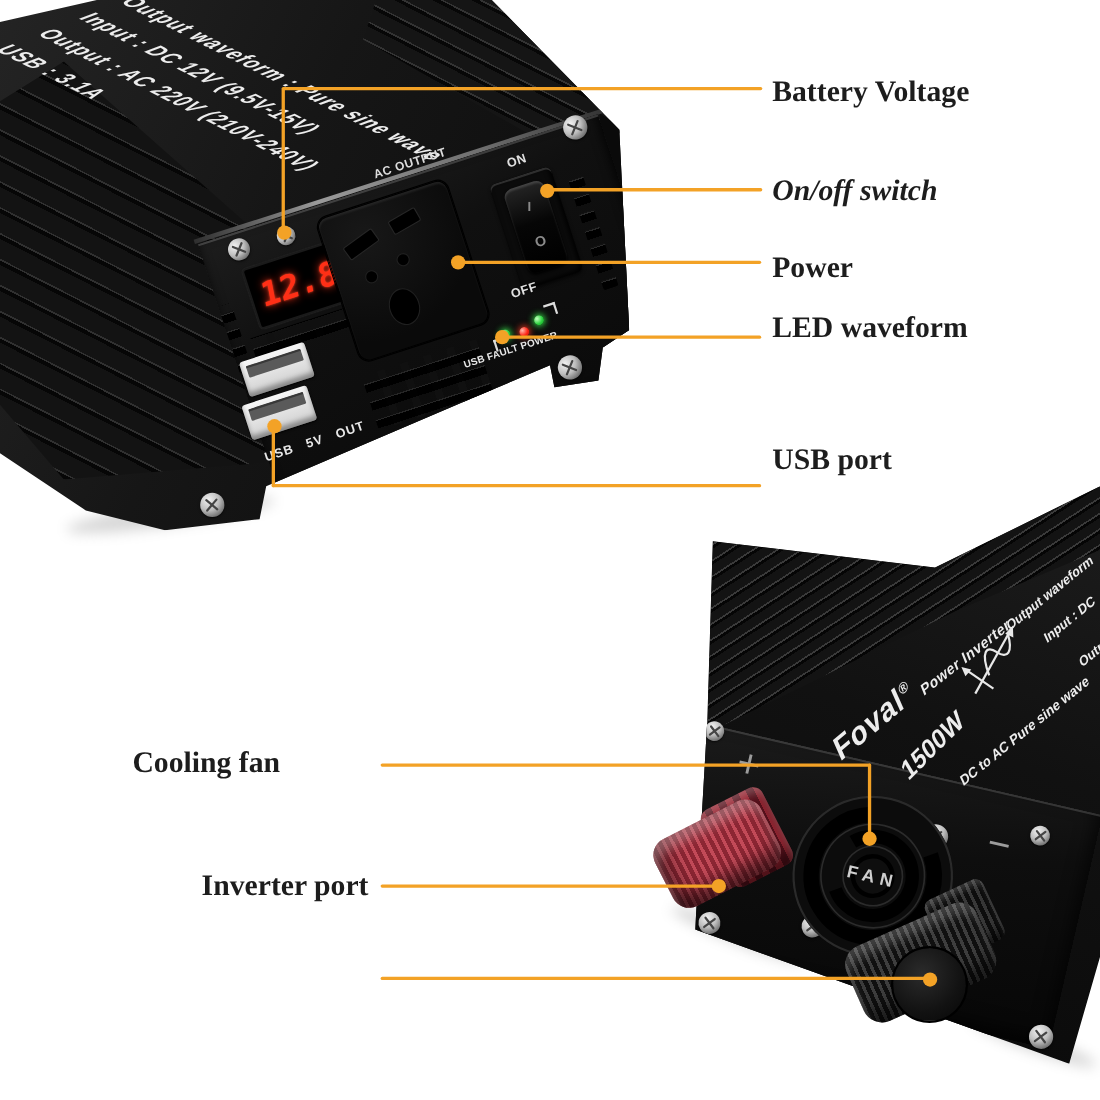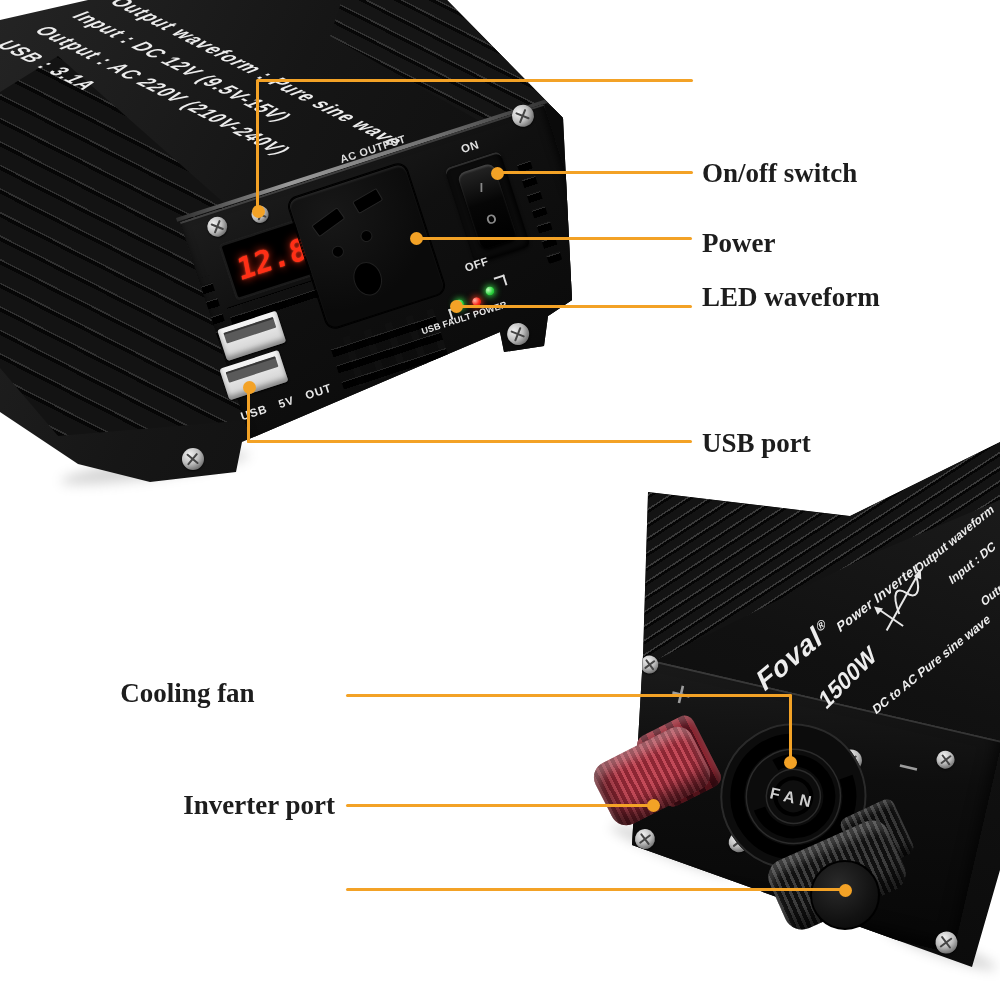--- a/index.html
+++ b/index.html
@@ -272,21 +272,22 @@
   <div class="lead h" style="left:346px;top:694px;width:446px;"></div>
   <div class="lead v" style="left:789px;top:694px;height:68px;"></div>
   <div class="dot" style="left:784px;top:756px;"></div>
 
   <div class="lead h" style="left:346px;top:804px;width:308px;"></div>
   <div class="dot" style="left:647px;top:799px;"></div>
 
   <div class="lead h" style="left:346px;top:888px;width:500px;"></div>
   <div class="dot" style="left:839px;top:884px;"></div>
 
-  <div class="lab right" style="top:158px;">On/off switch</div>
+  <div class="lab right" style="top:68px;">Battery Voltage</div>
+  <div class="lab right" style="top:158px;font-style:italic;">On/off switch</div>
   <div class="lab right" style="top:228px;">Power</div>
   <div class="lab right" style="top:282px;">LED waveform</div>
-  <div class="lab right" style="top:428px;text-align:center;">USB port</div>
+  <div class="lab right" style="top:402px;text-align:center;">USB port</div>
 
   <div class="lab leftcol" style="top:678px;text-align:center;">Cooling fan</div>
   <div class="lab leftcol" style="top:790px;">Inverter port</div>
 
 </div>
 
 </body></html>

